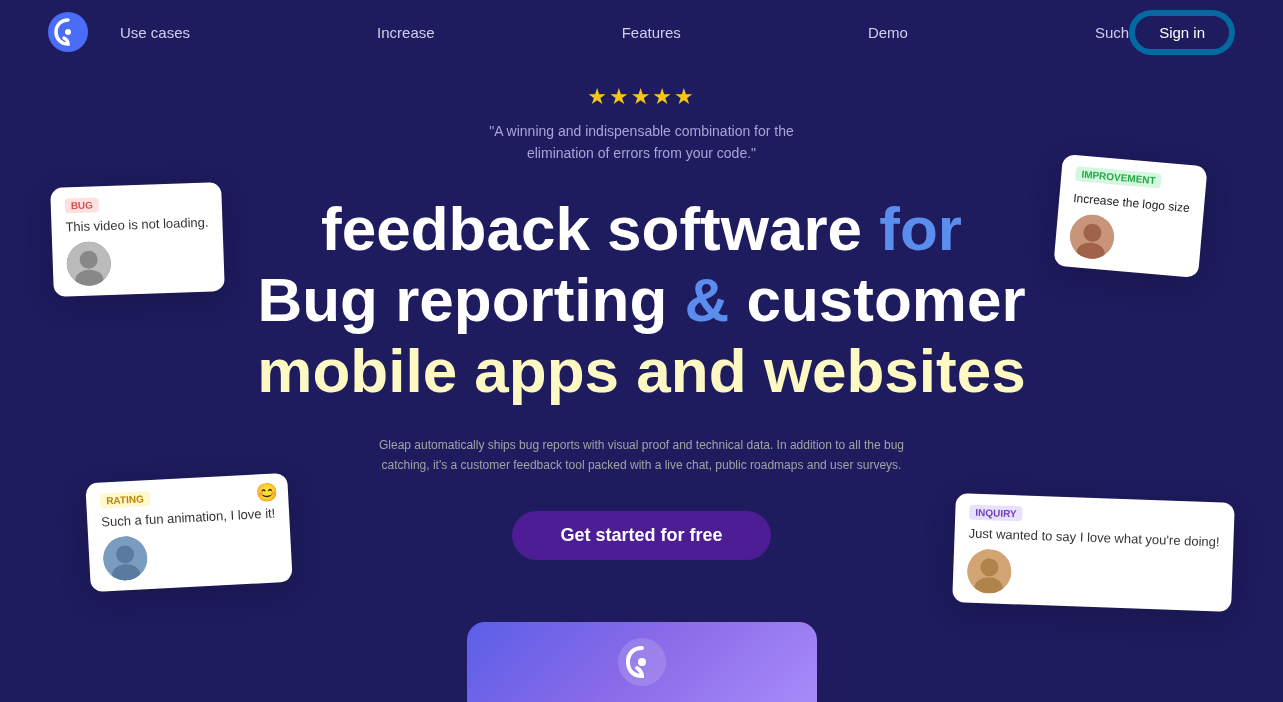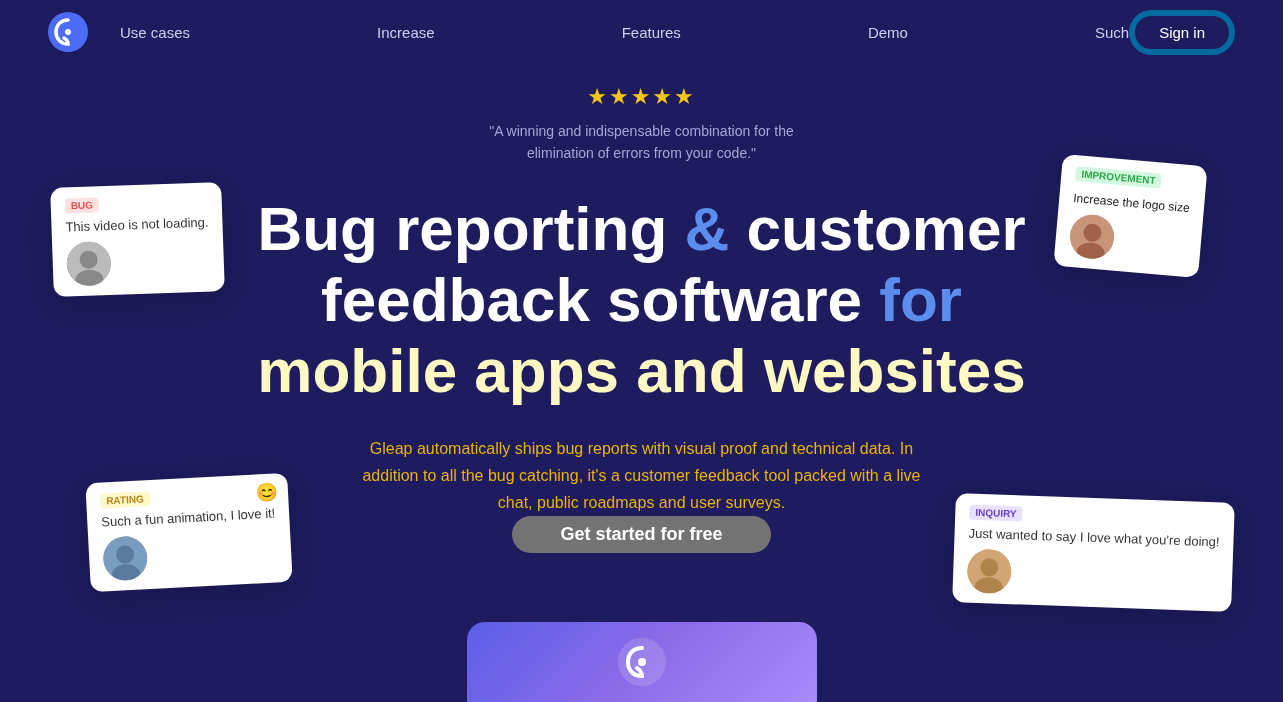--- a/index.html
+++ b/index.html
@@ -76,31 +76,32 @@
       font-size: 62px;
       font-weight: 800;
       line-height: 1.15;
       margin-bottom: 28px;
     }
     .hero-title .white { color: #ffffff; }
     .hero-title .blue-amp { color: #5b8dee; }
     .hero-title .blue-for { color: #5b8dee; }
     .hero-title .purple { color: #fef9c3; }
     .hero-subtitle {
-      color: #eab308;
-      font-size: 16px;
+      color: #a3a3a3;
+      font-size: 12px;
       line-height: 1.7;
       max-width: 560px;
+      margin-bottom: 36px;
     }
     .cta-btn {
-      background: #737373;
+      background: #4c1d95;
       color: #fff;
       border: none;
       border-radius: 32px;
-      padding: 8px 48px;
+      padding: 14px 48px;
       font-size: 18px;
       font-weight: 600;
       cursor: pointer;
     }
 
     
     .float-card {
       position: absolute;
       background: #fff;
       border-radius: 12px;
@@ -210,24 +211,24 @@
 
 <div class="hero">
   <div class="stars">★★★★★</div>
   <div class="quote">
     <span>"A winning and indispensable combination for the</span><br>
     <span>elimination of errors from your code."</span>
   </div>
 
   <h1 class="hero-title">
     <div>
+      <span class="white">feedback software </span><span class="blue-for">for</span>
+    </div>
+    <div>
       <span class="white">Bug reporting </span><span class="blue-amp">&amp; </span><span class="white">customer</span>
-    </div>
-    <div>
-      <span class="white">feedback software </span><span class="blue-for">for</span>
     </div>
     <div>
       <span class="purple">mobile apps and websites</span>
     </div>
   </h1>
 
   <p class="hero-subtitle">Gleap automatically ships bug reports with visual proof and technical data. In addition to all the bug catching, it's a customer feedback tool packed with a live chat, public roadmaps and user surveys.</p>
 
   <button class="cta-btn">Get started for free</button>
 </div>

